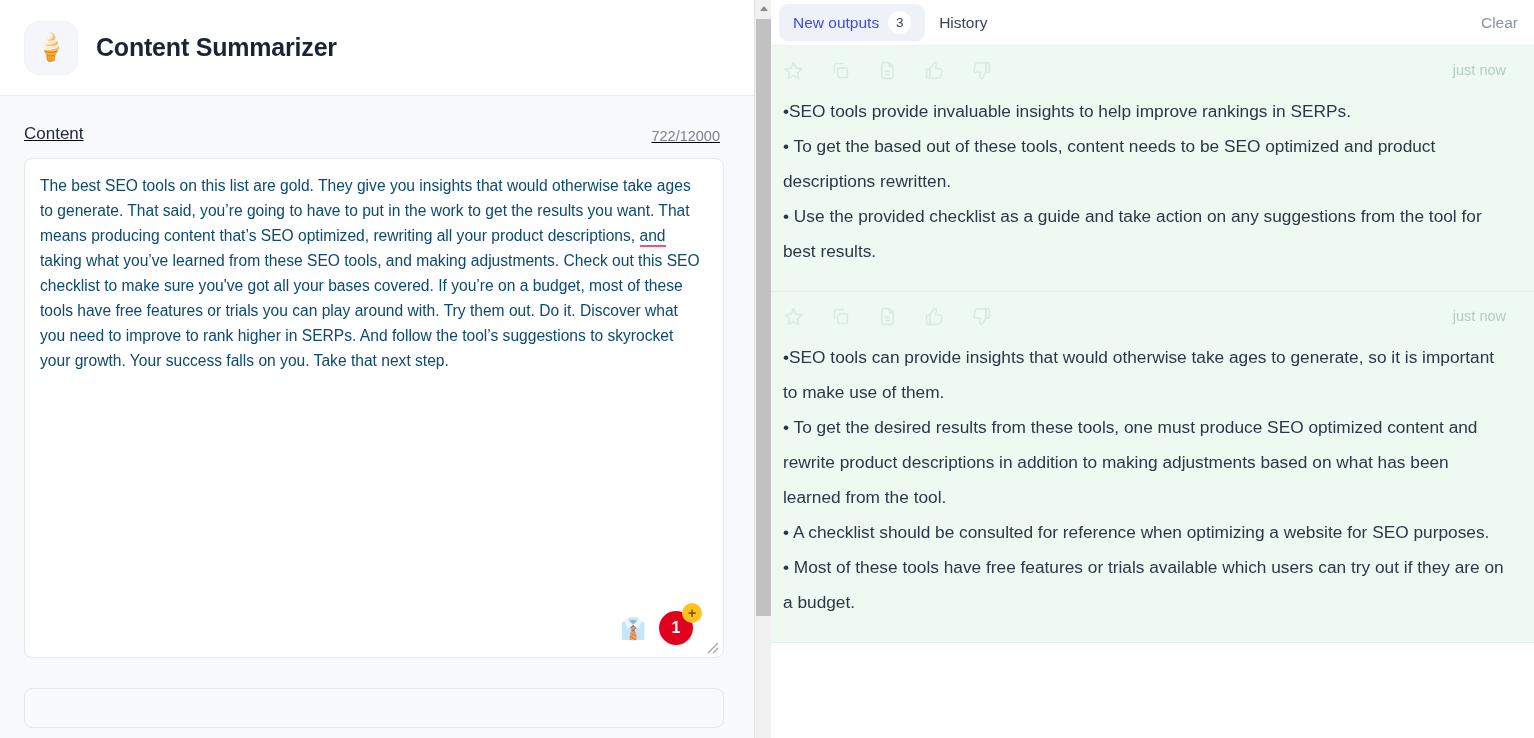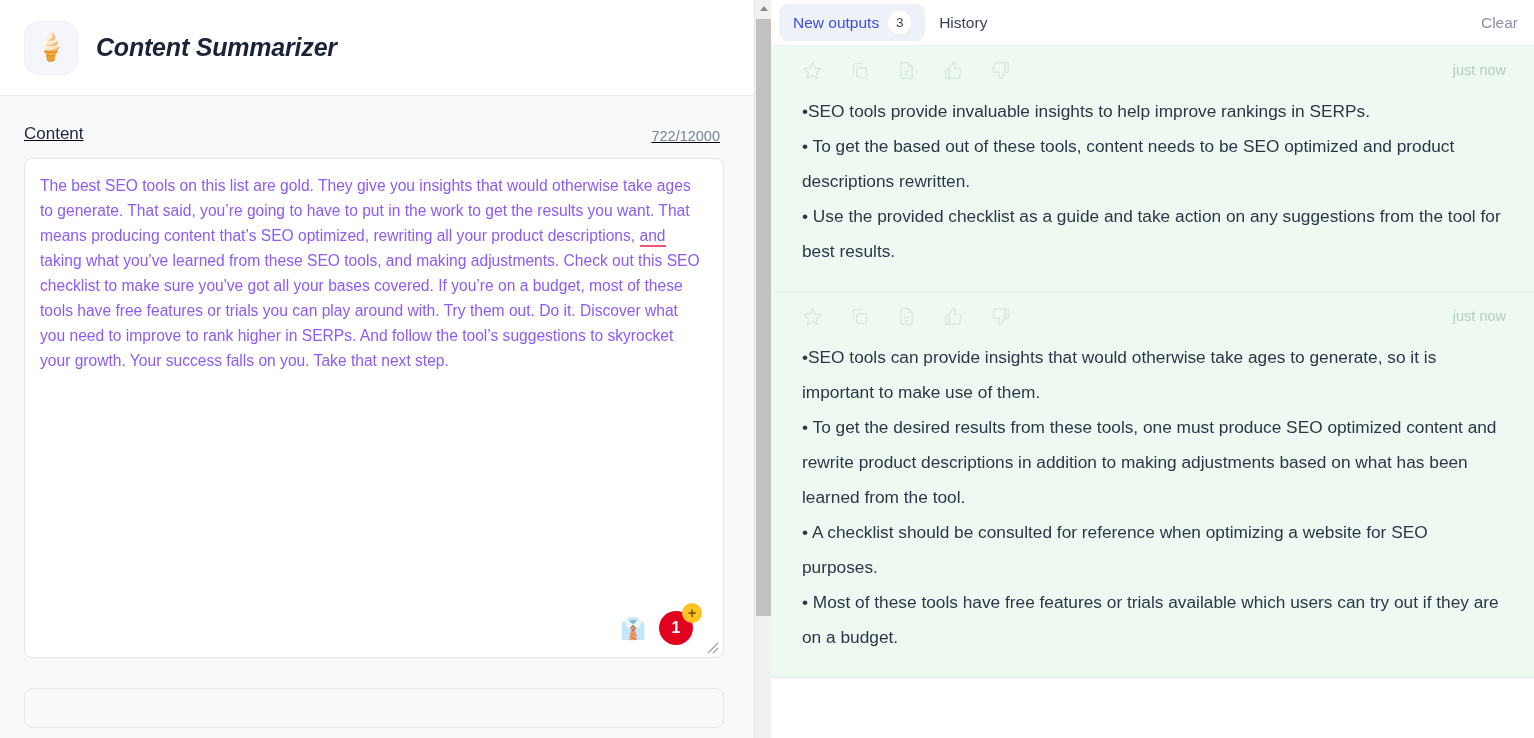--- a/index.html
+++ b/index.html
@@ -29,21 +29,21 @@
   .tool-avatar {
     width: 54px; height: 54px;
     border-radius: 15px;
     background: #f4f6fa;
     border: 1px solid #eef1f6;
     display: flex; align-items: center; justify-content: center;
     flex: 0 0 auto;
     margin-right: 18px;
   }
   .tool-avatar-glyph { font-size: 27px; line-height: 1; }
-  .tool-meta { display: flex; flex-direction: column; justify-content: center; font-style: italic; }
+  .tool-meta { display: flex; flex-direction: column; justify-content: center; }
   .tool-title {
     font-size: 25px;
     font-weight: bold;
     color: #1b2437;
     letter-spacing: -0.2px;
     line-height: 1.15;
   }
   .tool-subtitle {
     font-size: 15.5px;
     color: #6d7687;
@@ -65,21 +65,21 @@
     position: relative;
     height: 500px;
     background: #ffffff;
     border: 1px solid #e3e7ee;
     border-radius: 8px;
     padding: 14px 18px 14px 15px;
   }
   .textarea-text {
     font-size: 15.6px;
     line-height: 25px;
-    color: #8b5cf6;
+    color: #0c4a6e;
     white-space: pre-wrap;
   }
   .grammar-underline {
     border-bottom: 2px solid #e8567c;
     padding-bottom: 1px;
   }
   .grammarly-widget {
     position: absolute;
     right: 30px; bottom: 12px;
     display: flex; align-items: center; gap: 12px;
@@ -184,21 +184,21 @@
     margin-left: auto;
     font-size: 15.5px;
     color: #8b93a3;
     cursor: pointer;
   }
 
   .outputs-scroll { height: 692px; overflow: hidden; }
   .output-card {
     background: #eefaf1;
     border-bottom: 1px solid #e1eee5;
-    padding: 0 28px 22px 31px;
+    padding: 0 28px 22px 12px;
   }
   .output-toolbar {
     display: flex; align-items: center;
     height: 42px;
     gap: 26px;
     padding-top: 6px;
   }
   .act-icon {
     width: 21px; height: 21px;
     color: #dceade;

